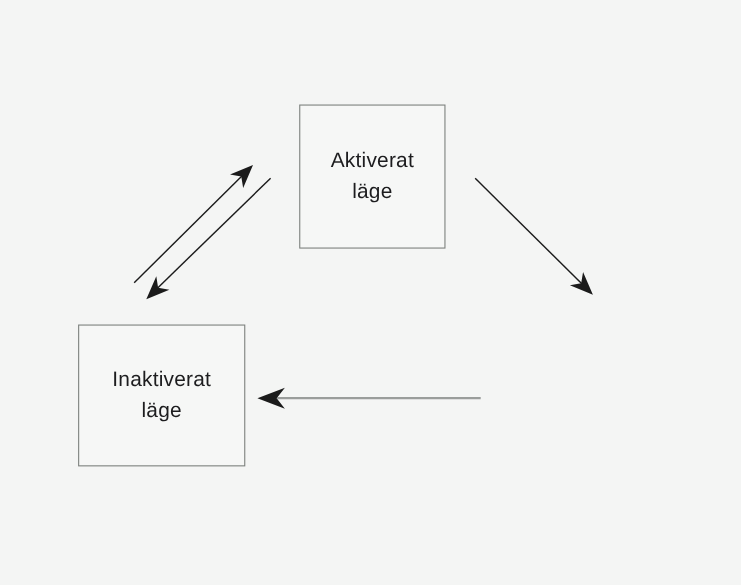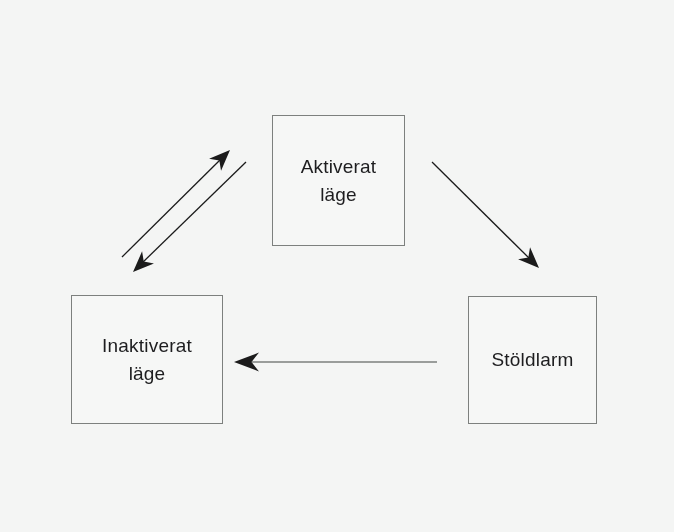--- a/index.html
+++ b/index.html
@@ -47,21 +47,21 @@
     justify-content: center;
     text-align: center;
   }
   .node .label {
     font-size: 19px;
     line-height: 28px;
     color: var(--text);
     white-space: pre-line;
     letter-spacing: 0.2px;
   }
-  .node-top    { left: 272px; top: 115px;  width: 133px; height: 131px; }
+  .node-top    { left: 272px; top: 95px;  width: 133px; height: 131px; }
   .node-left   { left: 71px;  top: 295px; width: 152px; height: 129px; }
   .node-right  { left: 468px; top: 296px; width: 129px; height: 128px; }
 </style>
 </head>
 <body>
 
 <div class="stage">
 
   <svg class="arrows-layer" viewBox="0 0 674 532">
 
@@ -89,17 +89,14 @@
   <div class="node node-top">
     <span class="label">Aktiverat
 läge</span>
   </div>
 
   <div class="node node-left">
     <span class="label">Inaktiverat
 läge</span>
   </div>
 
-  <div class="node node-right">
-    <span class="label">Stöldlarm</span>
-  </div>
 
 </div>
 
 </body></html>

